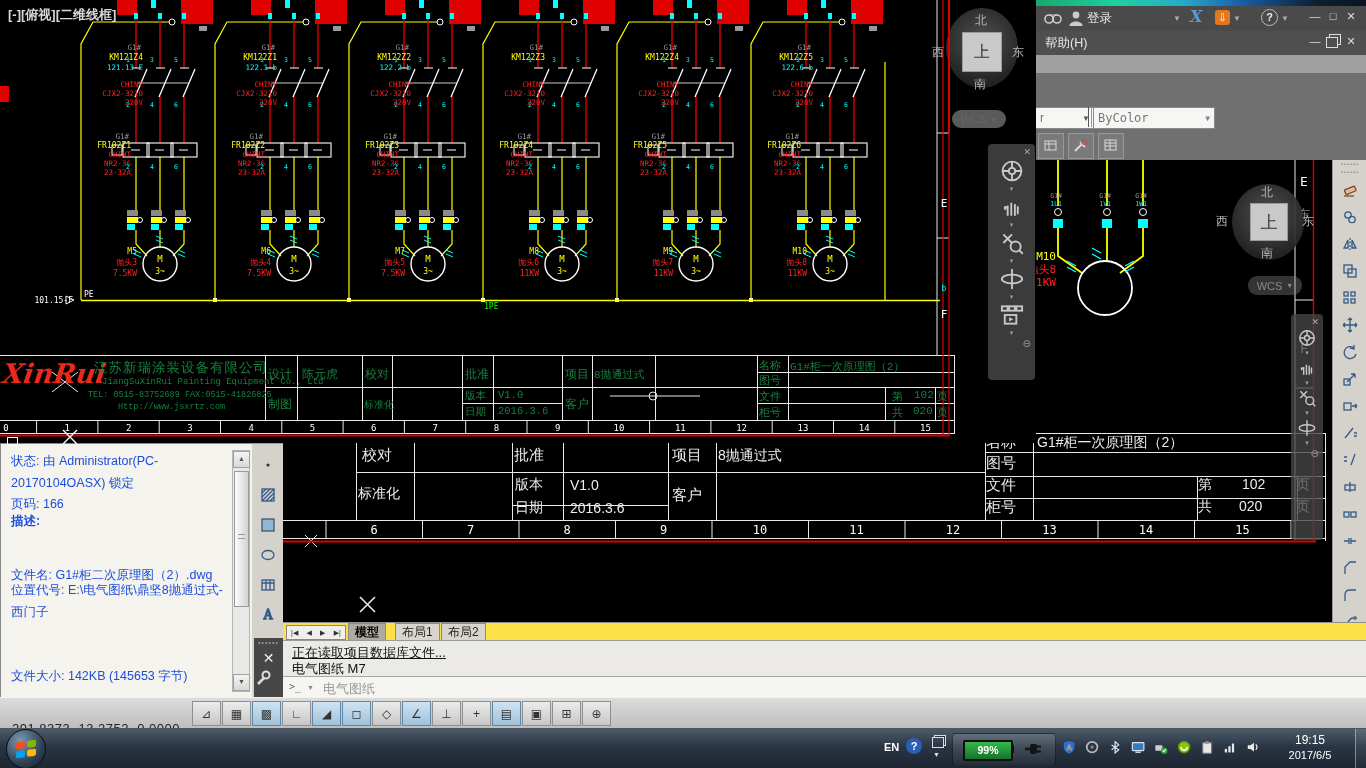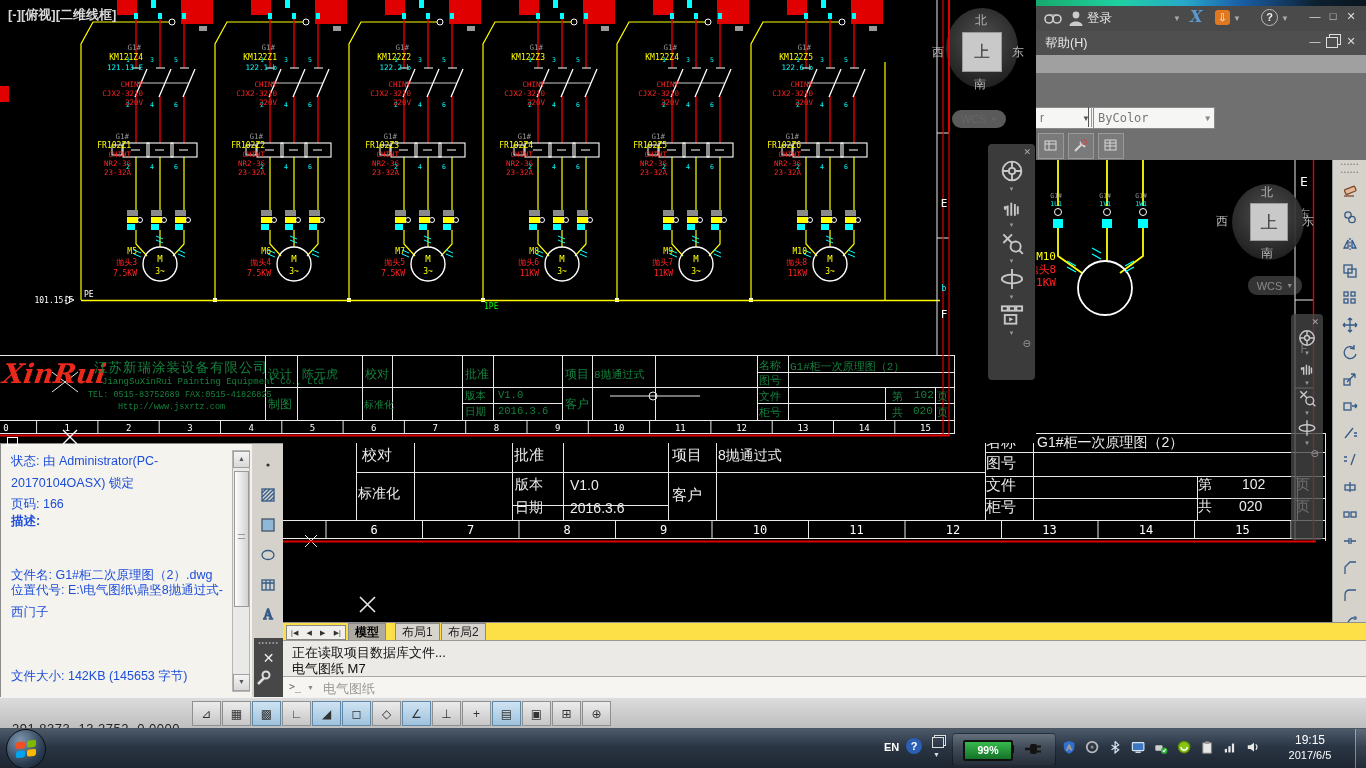--- a/index.html
+++ b/index.html
@@ -1074,21 +1074,21 @@
     <span>|◀</span>
       <span>◀</span>
       <span>▶</span>
       <span>▶|</span>
   </span>
   <span class="tab active" id="tab0" style="left:65px;">模型</span>
   <span class="tab" id="tab1" style="left:112px;">布局1</span>
   <span class="tab" id="tab2" style="left:158px;">布局2</span>
 </div>
 <div class="abs" id="cmdhist">
-  <div class="histline" id="hist0" style="top:3px;">正在读取项目数据库文件...</div>
+  <div class="histline" id="hist0" style="top:3px;text-decoration:underline;">正在读取项目数据库文件...</div>
   <div class="histline" id="hist1" style="top:19px;">电气图纸 M7</div>
 </div>
 <div class="abs" id="cmdinput">
   <span class="abs mono" style="left:6px;top:4px;font-size:10px;color:#666;">&gt;_</span>
   <span class="abs" style="left:24px;top:7px;font-size:7px;color:#888;">▼</span>
   <span class="abs" style="left:40px;top:3px;font-size:13px;color:#9a9a9a;">电气图纸</span>
 </div>
 
 <div class="abs" id="statusbar">
   <span class="abs" style="left:12px;top:23px;font-size:13px;color:#222;letter-spacing:.5px;">291.8373, 13.2752, 0.0000</span>

